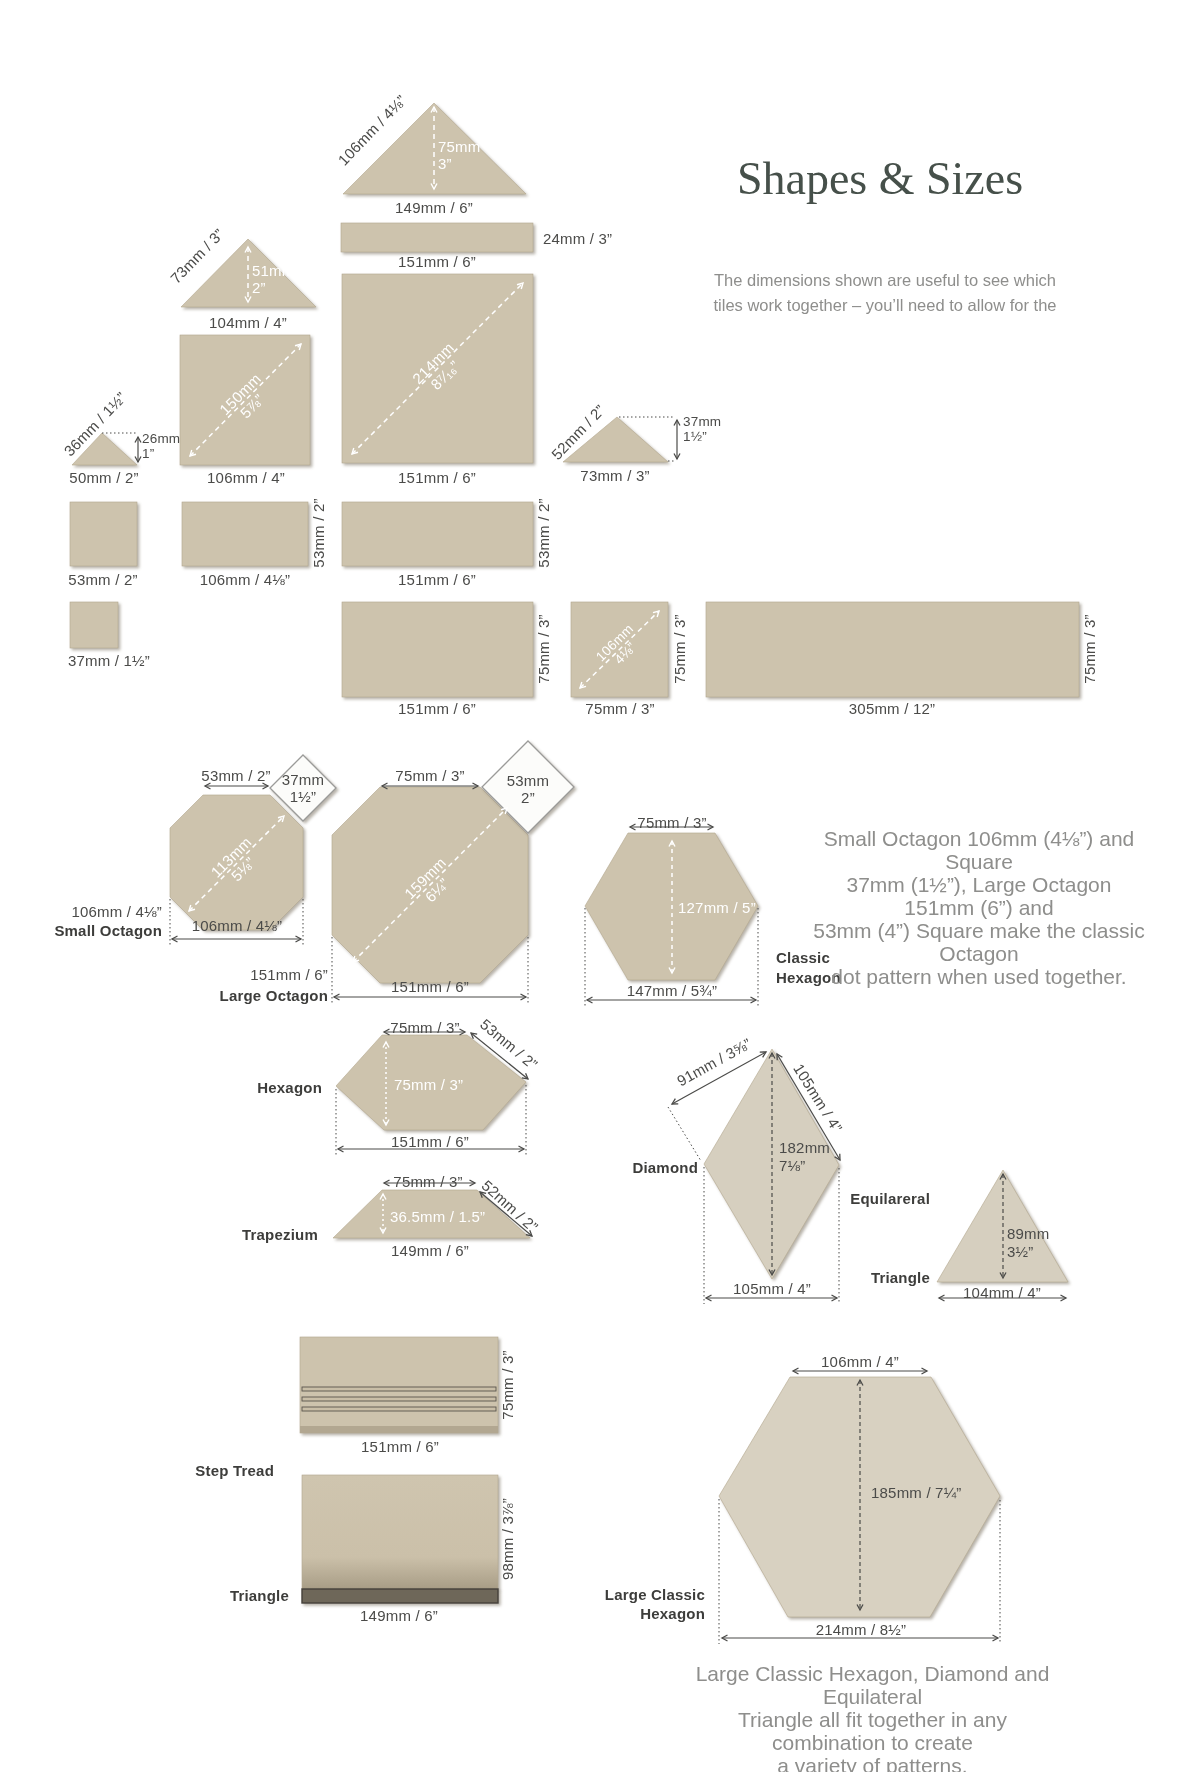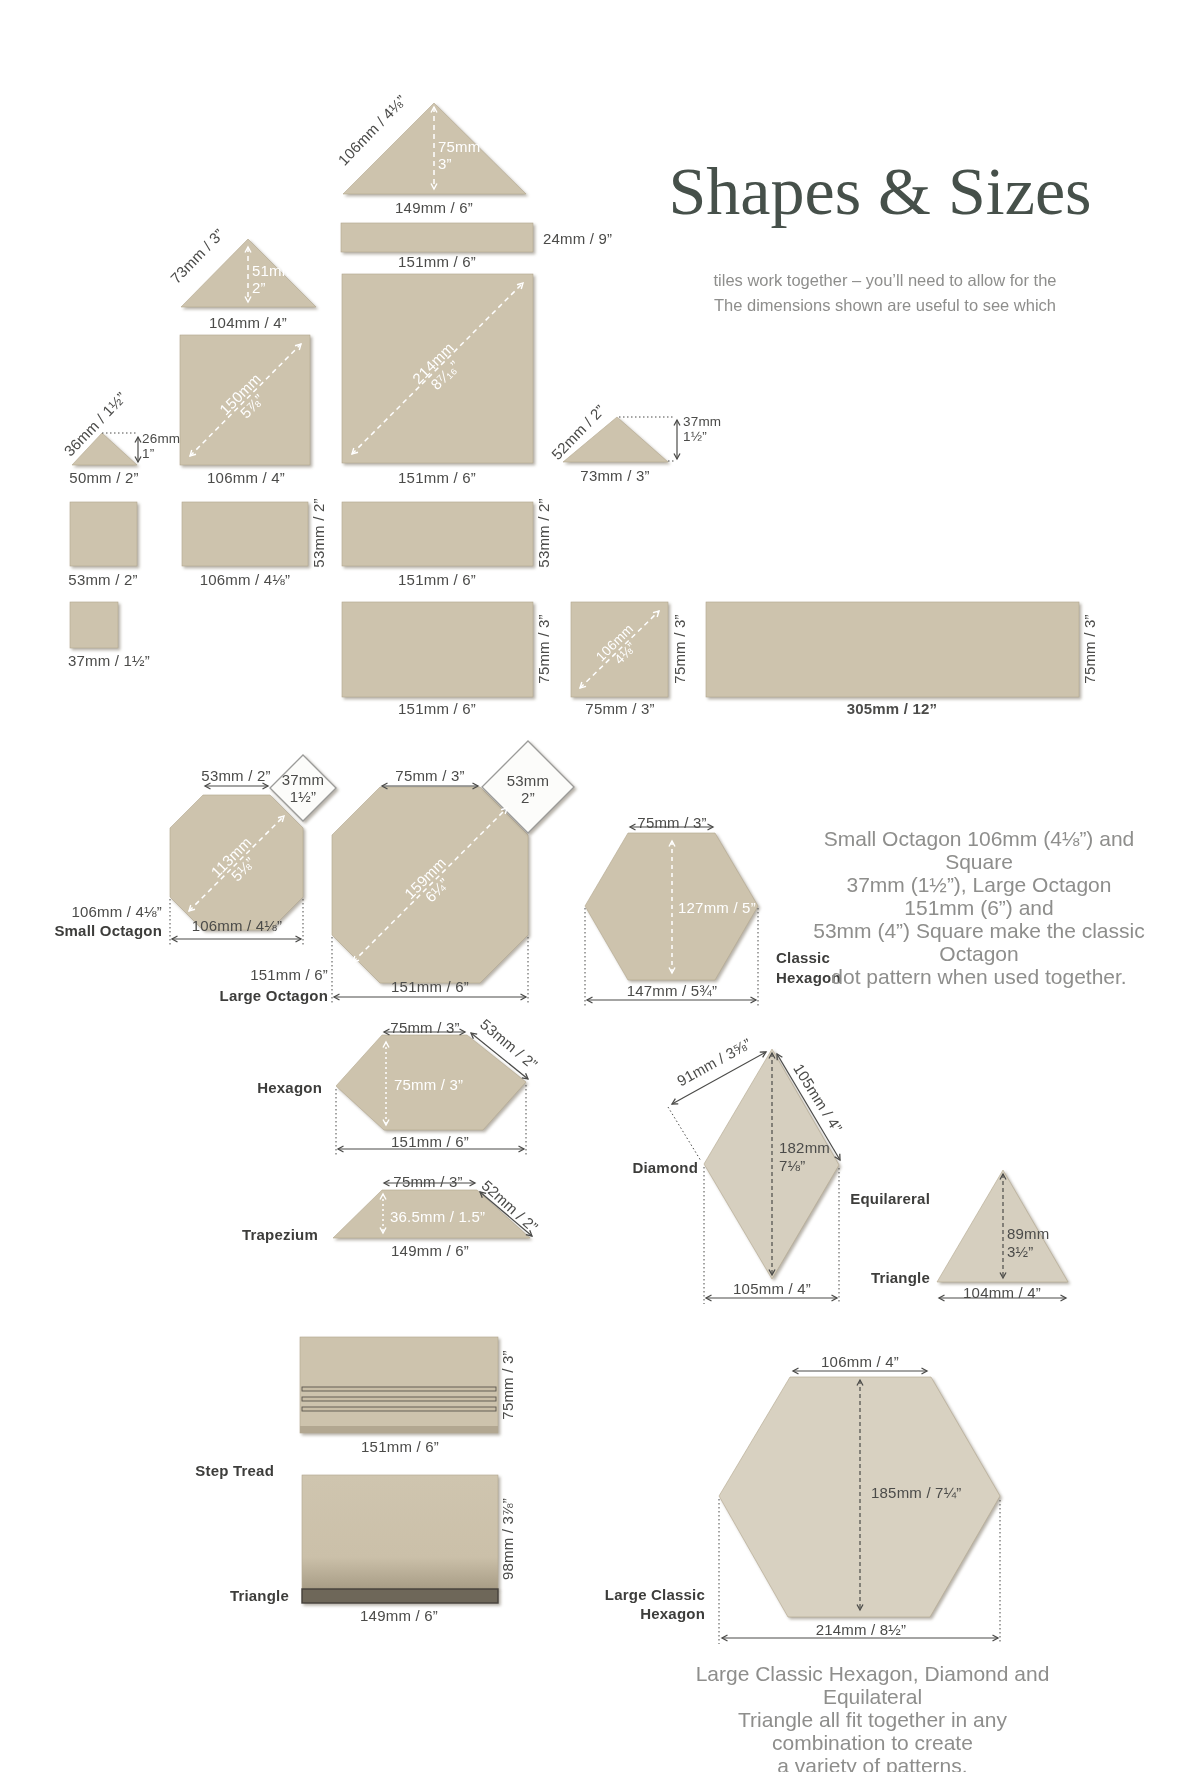--- a/index.html
+++ b/index.html
@@ -9,21 +9,21 @@
   .tile{filter:drop-shadow(2px 2.5px 1.5px rgba(95,85,65,.45));}
   .lbl{position:absolute;font-size:15px;color:#4b4b49;white-space:nowrap;line-height:17px;letter-spacing:.2px;}
   .w{color:#fff;}
   .sm{font-size:13.5px;line-height:15px;}
   .c{transform:translateX(-50%);}
   .r{transform:translateX(-100%);text-align:right;}
   .v{transform:translate(-50%,-50%) rotate(-90deg);}
   .two{text-align:center;}
   .name{font-weight:bold;font-size:15px;color:#3d3d3b;line-height:19px;}
   .title{position:absolute;left:640px;top:152px;width:480px;text-align:center;
-         font-family:"Liberation Serif","DejaVu Serif",serif;font-size:68px;color:#46504a;}
+         font-family:"Liberation Serif","DejaVu Serif",serif;font-size:46px;color:#46504a;}
   .para{position:absolute;text-align:center;color:#8e8e8c;font-size:16.5px;line-height:25px;}
   .para.small{font-size:21px;line-height:23px;}
 </style>
 </head>
 <body>
 
 <div class="page">
 
 <svg class="layer" width="1181" height="1772" viewBox="0 0 1181 1772">
   <defs>
@@ -128,31 +128,31 @@
     <line x1="839" y1="1168" x2="839" y2="1304"></line>
     <line x1="668" y1="1107" x2="701" y2="1161"></line>
     <line x1="719" y1="1499" x2="719" y2="1644"></line>
     <line x1="1000" y1="1500" x2="1000" y2="1644"></line>
   </g>
 </svg>
 
 <div class="title">Shapes &amp; Sizes</div>
 
 <div class="para" style="left:640px;top:268px;width:490px;">
+  <div>The dimensions shown are useful to see which</div>
   <div>tiles work together – you’ll need to allow for the</div>
-  <div>The dimensions shown are useful to see which</div>
 </div>
 
 <div class="lbl" style="left:372px;top:130px;transform:translate(-50%,-50%) rotate(-46deg);">106mm / 4⅛”</div>
 <div class="lbl w" style="left:438px;top:138px;">
   <div>75mm</div>
   <div>3”</div>
 </div>
 <div class="lbl c" style="left:434px;top:199px;">149mm / 6”</div>
-<div class="lbl" style="left:543px;top:230px;">24mm / 9”</div>
+<div class="lbl" style="left:543px;top:230px;">24mm / 3”</div>
 <div class="lbl c" style="left:437px;top:253px;">151mm / 6”</div>
 <div class="lbl" style="left:197px;top:256px;transform:translate(-50%,-50%) rotate(-46deg);">73mm / 3”</div>
 <div class="lbl w" style="left:252px;top:262px;">
   <div>51mm</div>
   <div>2”</div>
 </div>
 <div class="lbl c" style="left:248px;top:314px;">104mm / 4”</div>
 <div class="lbl w two" style="left:439px;top:369px;transform:translate(-50%,-50%) rotate(-45deg);">
   <div>214mm</div>
   <div>8⁷⁄₁₆”</div>
@@ -184,21 +184,21 @@
 <div class="lbl c" style="left:109px;top:652px;">37mm / 1½”</div>
 <div class="lbl v" style="left:543px;top:649px;">75mm / 3”</div>
 <div class="lbl c" style="left:437px;top:700px;">151mm / 6”</div>
 <div class="lbl w two sm" style="left:620px;top:648px;transform:translate(-50%,-50%) rotate(-45deg);">
   <div>106mm</div>
   <div>4⅛”</div>
 </div>
 <div class="lbl v" style="left:679px;top:649px;">75mm / 3”</div>
 <div class="lbl c" style="left:620px;top:700px;">75mm / 3”</div>
 <div class="lbl v" style="left:1089px;top:649px;">75mm / 3”</div>
-<div class="lbl c" style="left:892px;top:700px;font-weight:bold;">305mm / 12”</div>
+<div class="lbl c" style="left:892px;top:700px;">305mm / 12”</div>
 
 <div class="lbl c" style="left:236px;top:767px;">53mm / 2”</div>
 <div class="lbl two" style="left:303px;top:771px;transform:translateX(-50%);">
   <div>37mm</div>
   <div>1½”</div>
 </div>
 <div class="lbl w two" style="left:237px;top:863px;transform:translate(-50%,-50%) rotate(-45deg);">
   <div>113mm</div>
   <div>5⅛”</div>
 </div>

